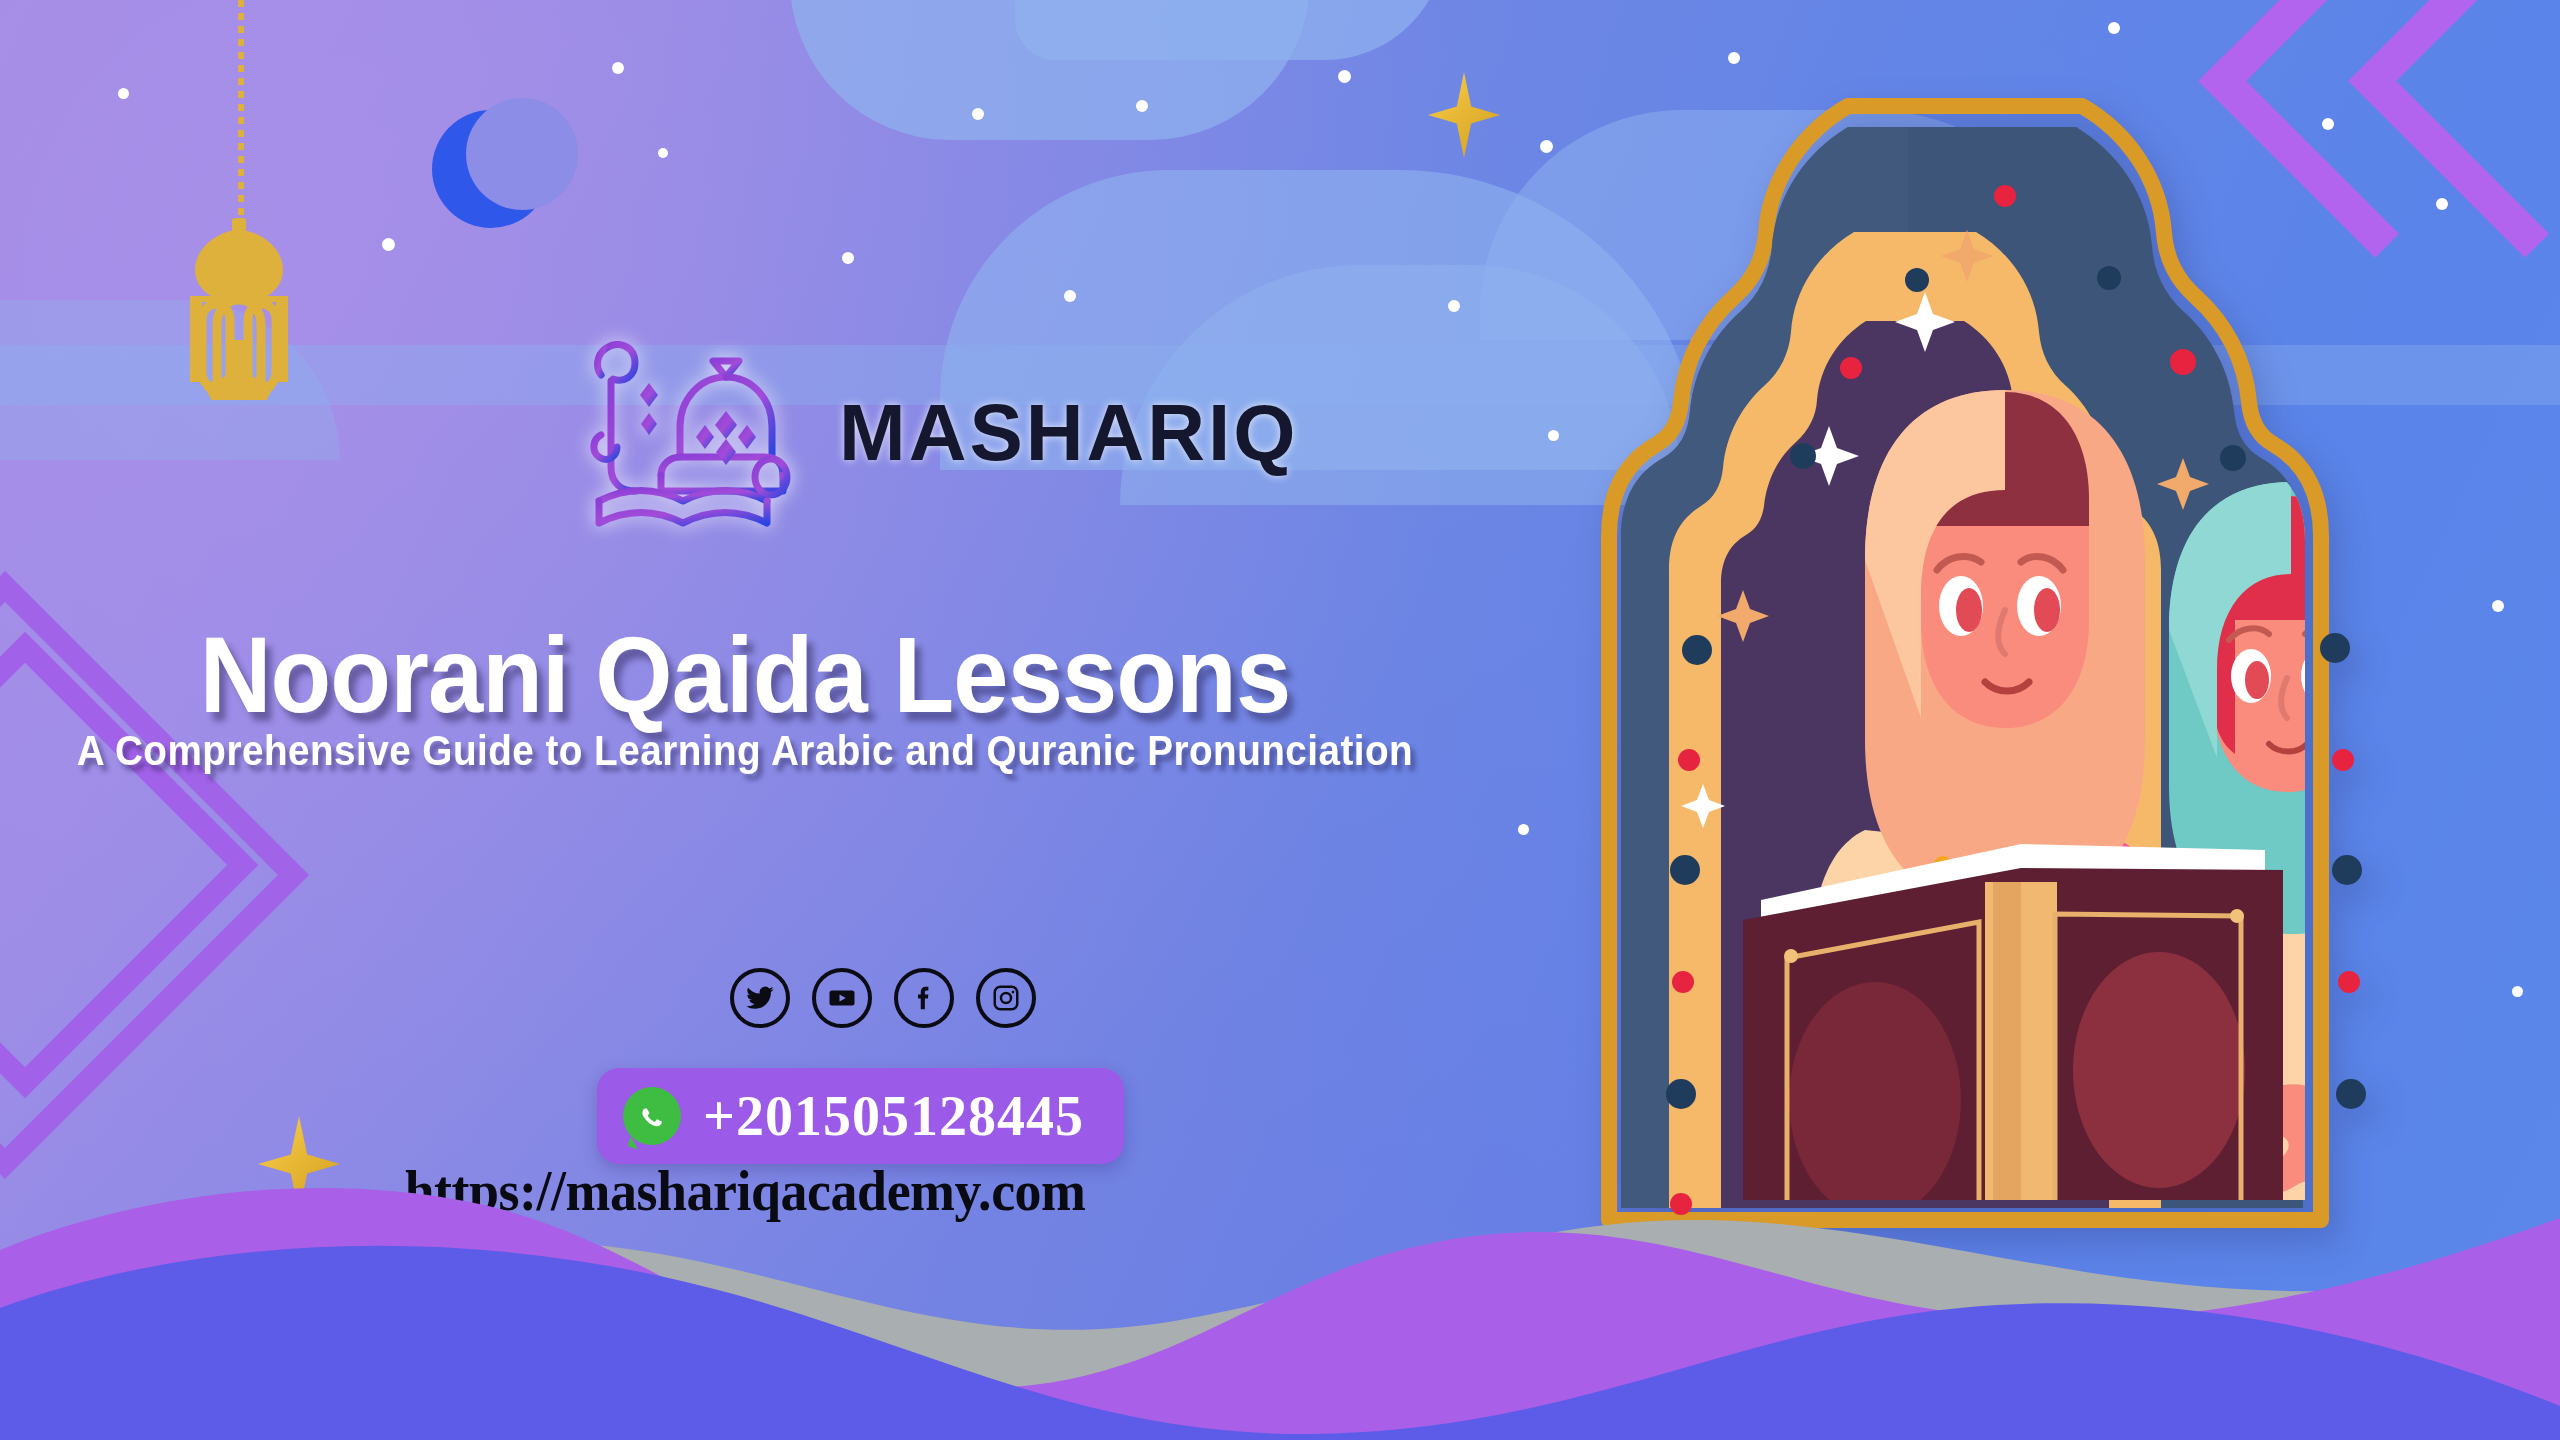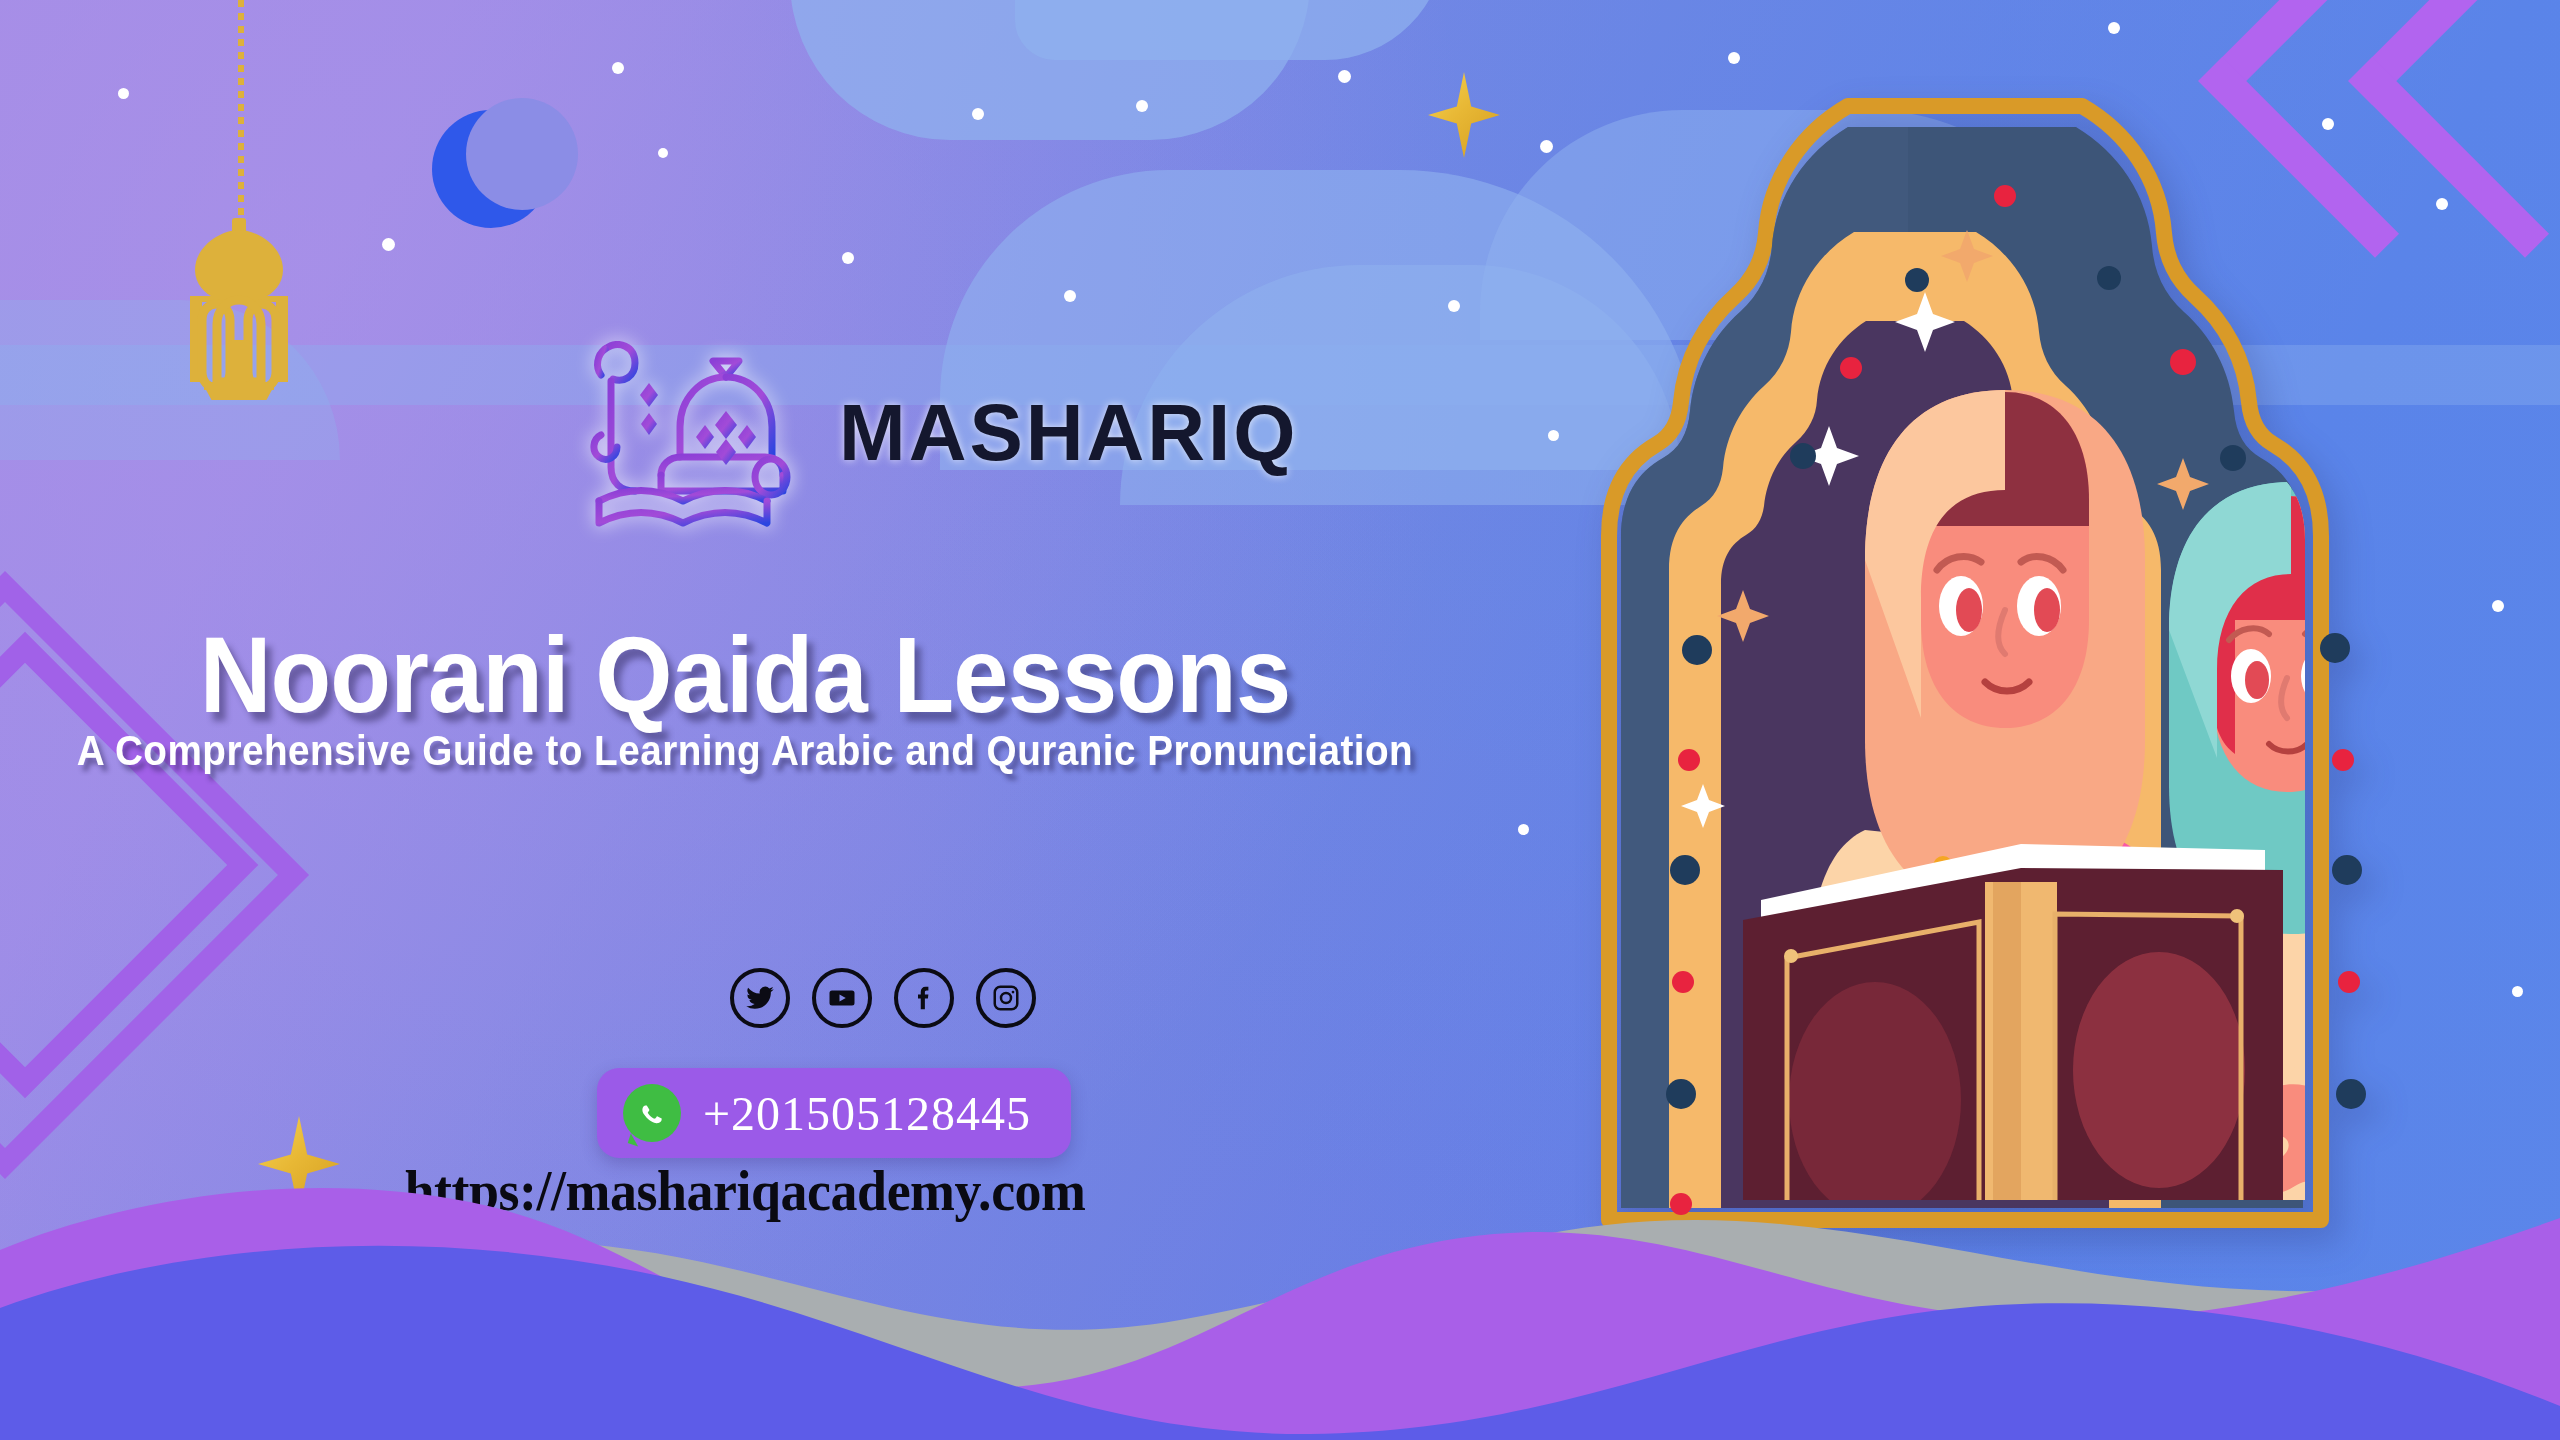--- a/index.html
+++ b/index.html
@@ -148,22 +148,22 @@
     box-shadow:0 6px 16px rgba(50,30,110,.25);
   }
   .wa-ico { width:58px; height:58px; border-radius:50%; background:#3fbd43;
     display:flex; align-items:center; justify-content:center;
     position:relative; }
   .wa-ico::after { content:""; position:absolute; left:6px; bottom:-3px;
     width:0;height:0; border-left:11px solid #3fbd43;
     border-top:10px solid transparent; border-bottom:0; transform:rotate(18deg); }
   .wa-ico svg { width:30px; height:30px; fill:#ffffff; position:relative; z-index:2; }
   .wa-num {
-    font-family:"Liberation Serif", serif; font-weight:400;
-    font-size:48px; color:#ffffff; letter-spacing:1px;
+    font-family:"Liberation Serif", serif; font-weight:700;
+    font-size:56px; color:#ffffff; letter-spacing:1px;
   }
 
   
   .website {
     position:absolute; left:0; top:1157px; width:1490px;
     text-align:center;
     font-family:"Liberation Serif", serif; font-weight:700;
     font-size:58px; color:#0a0a12; letter-spacing:-.5px;
     transform:scaleX(.93); transform-origin:center;
   }

